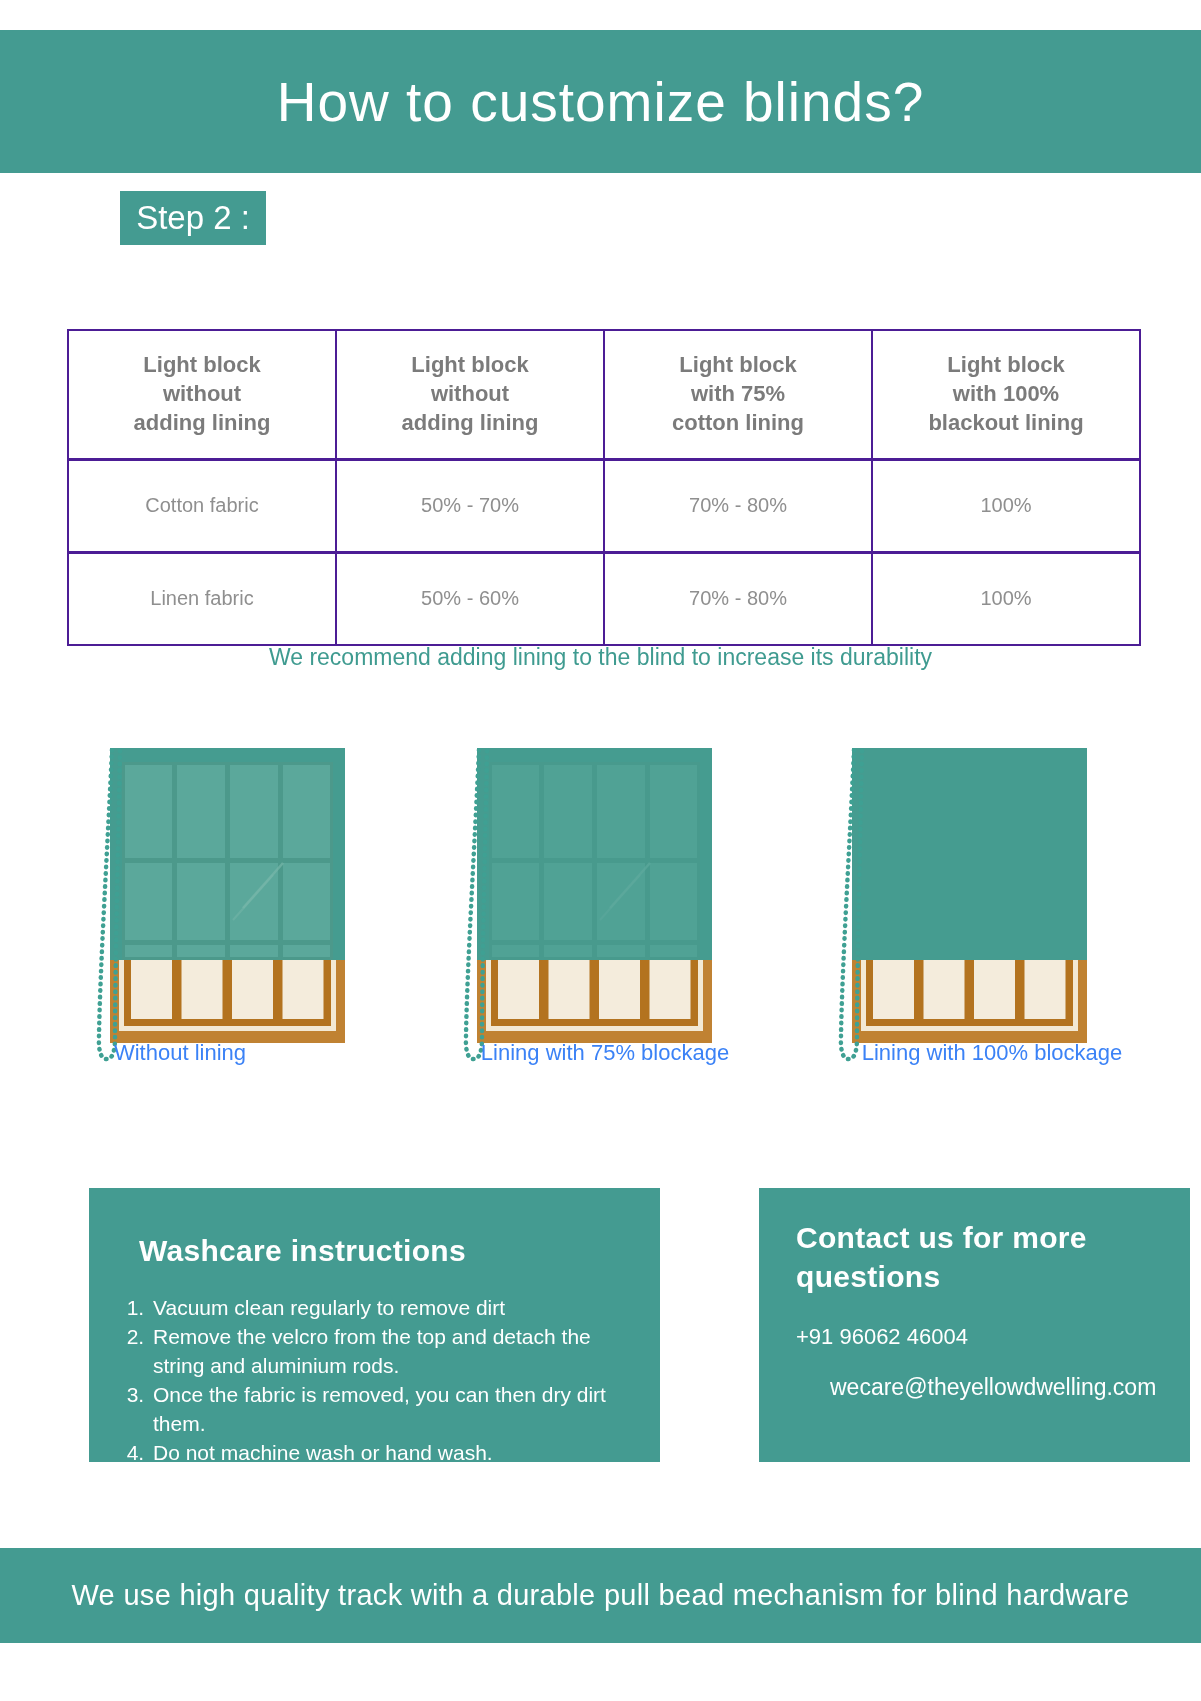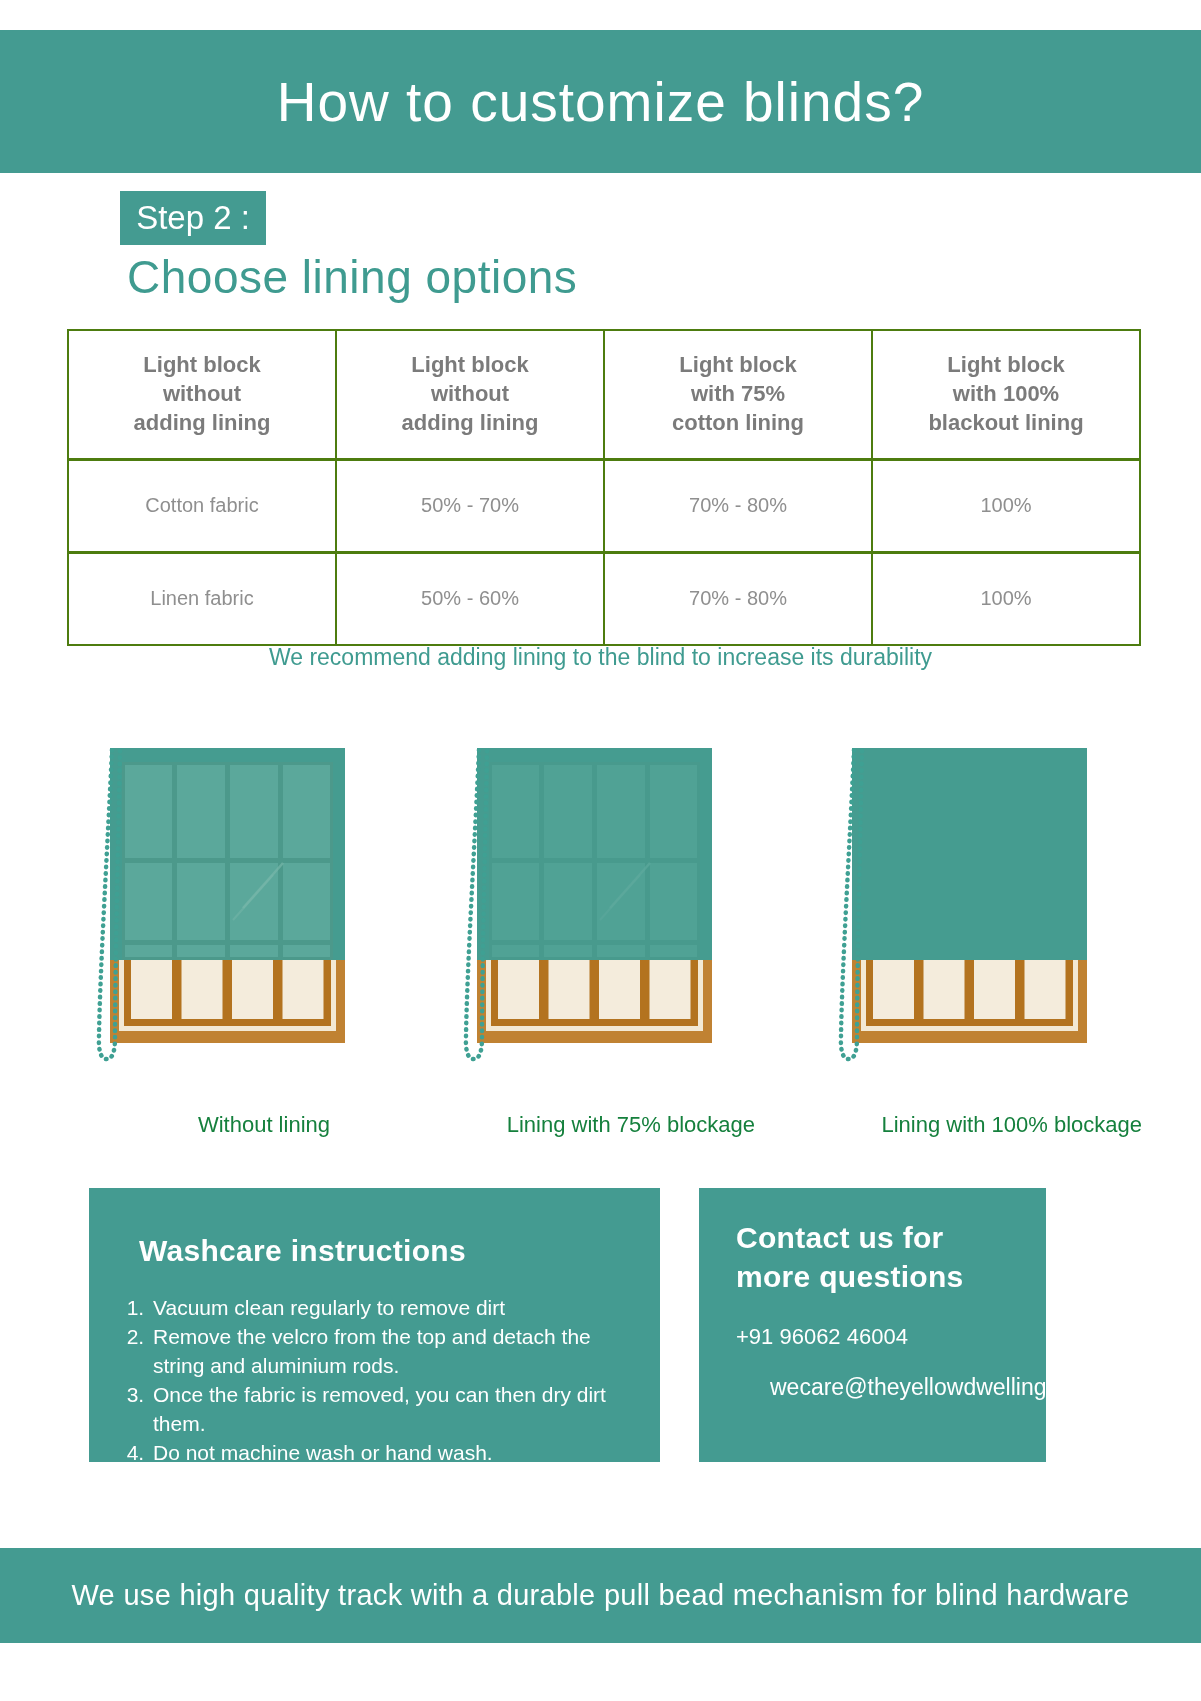--- a/index.html
+++ b/index.html
@@ -24,21 +24,21 @@
   .step-heading{
     position:absolute;left:127px;top:250px;color:#3F9B90;
     font-size:46px;font-weight:500;letter-spacing:0.5px;
   }
   
   table.lining{
     position:absolute;left:67px;top:329px;width:1074px;
     border-collapse:collapse;table-layout:fixed;
   }
   table.lining th, table.lining td{
-    border:2px solid #4d7c0f;text-align:center;vertical-align:middle;padding:0 10px;
+    border:2px solid #4c1d95;text-align:center;vertical-align:middle;padding:0 10px;
   }
   table.lining thead tr{height:129px;}
   table.lining tbody tr{height:93px;}
   table.lining th{
     font-size:22px;font-weight:bold;color:#7B7B7B;line-height:1.3;border-bottom-width:3px;
   }
   table.lining td{font-size:20px;color:#8F8F8F;}
   table.lining tbody tr:first-child td{border-bottom-width:3px;}
   
   .recommendation{
@@ -47,38 +47,38 @@
   }
   
   .illus{position:absolute;top:748px;width:252px;height:322px;}
   .illus-1{left:95px;}
   .illus-2{left:462px;}
   .illus-3{left:837px;}
   .v-none .grid{opacity:1;}
   .v-75   .grid{opacity:0.5;}
   .v-100  .grid{opacity:0;}
   .caption{
-    position:absolute;top:1112px;width:300px;text-align:right;
-    color:#15803d;font-size:22px;
+    position:absolute;top:1040px;width:300px;text-align:center;
+    color:#3b82f6;font-size:22px;
   }
   .caption-1{left:30px;}
   .caption-2{left:455px;}
   .caption-3{left:842px;}
   
   .wash-box{
     position:absolute;left:89px;top:1188px;width:571px;height:274px;
     background:#449B91;color:#ffffff;box-sizing:border-box;padding:34px 24px 0 38px;
   }
   .wash-box h2{margin:12px;font-size:30px;font-weight:bold;letter-spacing:0.3px;}
   .wash-box ol{
     margin:26px 0 0 0;padding-left:23px;font-size:21px;line-height:1.38;
   }
   .wash-box ol li{padding-left:3px;}
   .contact-box{
-    position:absolute;left:699px;top:1188px;width:347px;height:274px;
+    position:absolute;left:759px;top:1188px;width:431px;height:274px;
     background:#449B91;color:#ffffff;box-sizing:border-box;padding:30px 20px 0 37px;
   }
   .contact-box h2{margin:0;font-size:30px;font-weight:bold;line-height:1.3;letter-spacing:0.3px;}
   .contact-phone{margin-top:28px;font-size:22px;}
   .contact-email{margin-top:24px;font-size:23px;margin-left:34px;}
   
   .footer-bar{
     position:absolute;left:0;top:1548px;width:1201px;height:95px;
     background:#449B91;display:flex;align-items:center;justify-content:center;
   }
@@ -89,21 +89,20 @@
 
 <div id="page">
 
   <div class="top-bar">
     <h1>How to customize blinds?</h1>
   </div>
 
   <div class="step-badge">
     <span>Step 2 :</span>
   </div>
-  <div class="step-heading">Choose lining options</div>
 
   <table class="lining">
     <thead>
         <tr>
           <th>Light block<br>without<br>adding lining</th>
           <th>Light block<br>without<br>adding lining</th>
           <th>Light block<br>with 75%<br>cotton lining</th>
           <th>Light block<br>with 100%<br>blackout lining</th>
         </tr>
       </thead>

